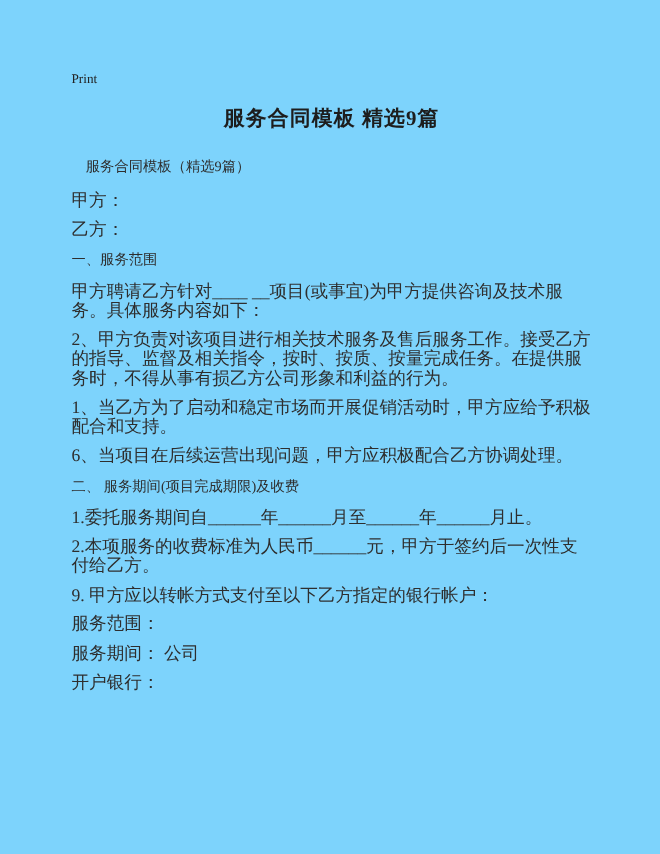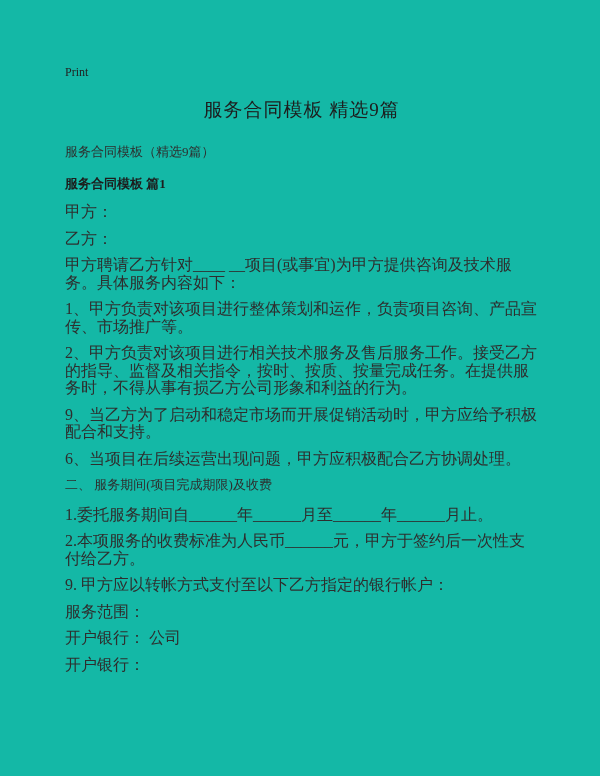--- a/index.html
+++ b/index.html
@@ -12,41 +12,41 @@
     height: 776px;
     overflow: hidden;
     color: #2e2e2e;
     font-family: "Liberation Serif", "DejaVu Serif", serif;
   }
   .page {
     box-sizing: border-box;
     width: 600px;
     height: 776px;
     padding: 62px 62px 0 65px;
-    background: #14b8a6;
+    background: #7dd3fc;
   }
   .print-link {
     font-size: 12px;
     color: #222222;
     margin: 0 0 18px 0;
     display: inline-block;
     cursor: pointer;
   }
   .doc-title {
     font-size: 19px;
-    font-weight: normal;
+    font-weight: bold;
     color: #1d1d1d;
     text-align: center;
     letter-spacing: 1px;
     margin: 0 0 21px 0;
     line-height: 24px;
   }
   .subtitle {
     font-size: 13px;
-    margin: 0 0 15px 0;
+    margin: 0 0 15px 13px;
     line-height: 17px;
   }
   .article-heading {
     font-size: 13px;
     font-weight: bold;
     color: #1d1d1d;
     margin: 0 0 11px 0;
     line-height: 17px;
   }
   .para {
@@ -67,45 +67,44 @@
 <body>
 
 <div class="page">
 
   <div class="print-link">Print</div>
 
   <h1 class="doc-title">服务合同模板  精选9篇</h1>
 
   <p class="subtitle">服务合同模板（精选9篇）</p>
 
-  <p class="article-heading">服务合同模板 篇1</p>
 
   <p class="para">甲方：</p>
 
   <p class="para">乙方：</p>
 
 
+  <p class="section-heading">一、服务范围</p>
 
   <p class="para">甲方聘请乙方针对____ __项目(或事宜)为甲方提供咨询及技术服务。具体服务内容如下：</p>
 
-  <p class="para">1、甲方负责对该项目进行整体策划和运作，负责项目咨询、产品宣传、市场推广等。</p>
 
   <p class="para">2、甲方负责对该项目进行相关技术服务及售后服务工作。接受乙方的指导、监督及相关指令，按时、按质、按量完成任务。在提供服务时，不得从事有损乙方公司形象和利益的行为。</p>
 
-  <p class="para">9、当乙方为了启动和稳定市场而开展促销活动时，甲方应给予积极配合和支持。</p>
+  <p class="para">1、当乙方为了启动和稳定市场而开展促销活动时，甲方应给予积极配合和支持。</p>
 
   <p class="para">6、当项目在后续运营出现问题，甲方应积极配合乙方协调处理。</p>
 
   <p class="section-heading">二、 服务期间(项目完成期限)及收费</p>
 
   <p class="para">1.委托服务期间自______年______月至______年______月止。</p>
 
   <p class="para">2.本项服务的收费标准为人民币______元，甲方于签约后一次性支付给乙方。</p>
 
   <p class="para">9. 甲方应以转帐方式支付至以下乙方指定的银行帐户：</p>
 
   <p class="para">服务范围：</p>
 
-  <p class="para">开户银行： 公司</p>
+  <p class="para">服务期间： 公司</p>
 
   <p class="para">开户银行：</p>
 
 </div>
 
 </body></html>

